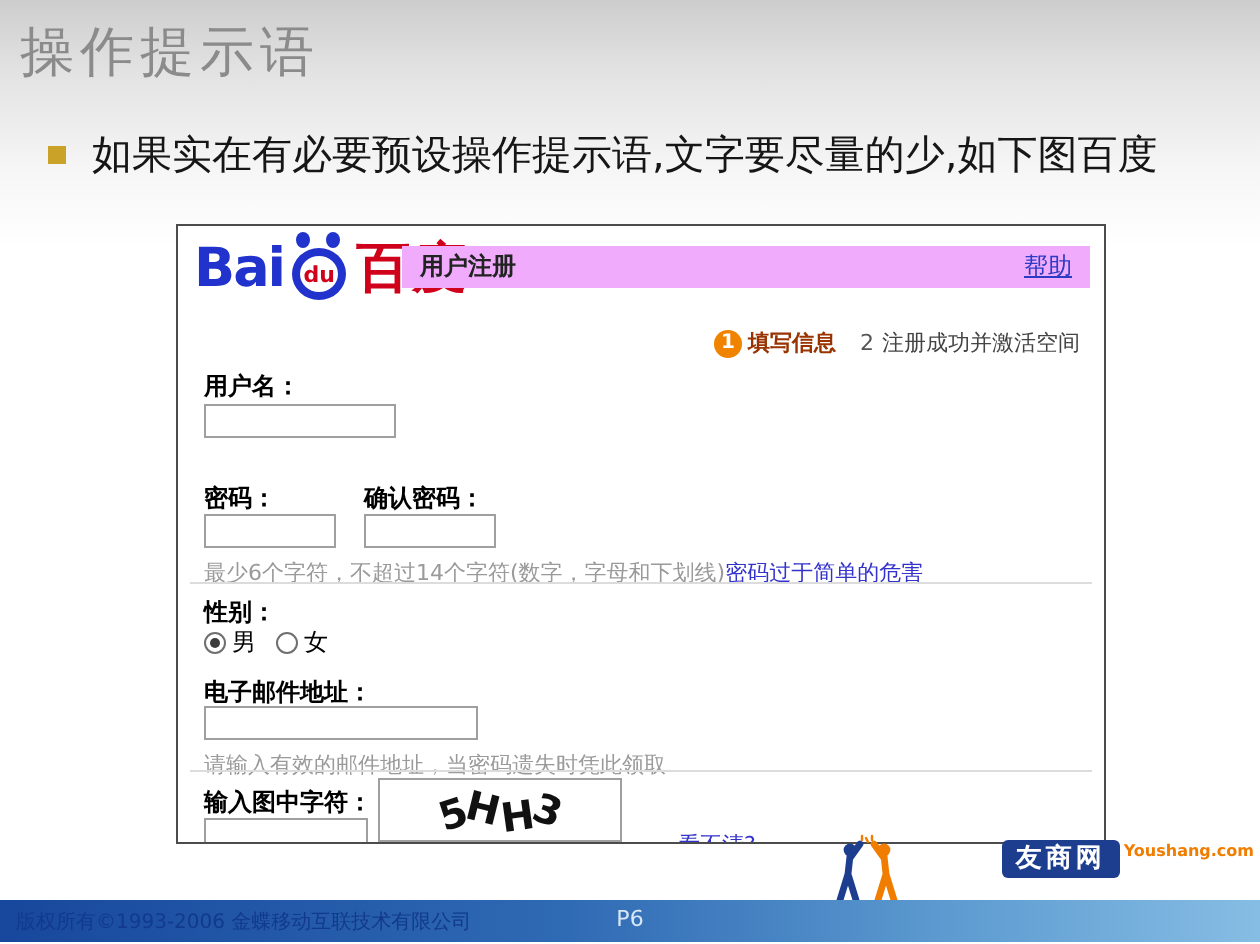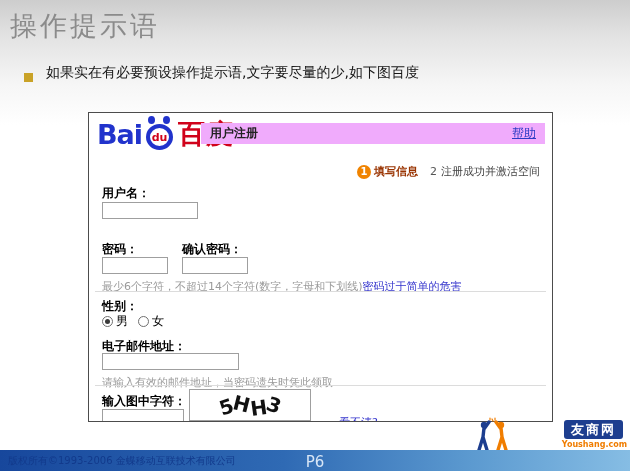--- a/index.html
+++ b/index.html
@@ -11,21 +11,21 @@
     background:linear-gradient(180deg,#cdcdcd 0px,#e2e2e2 35px,#f6f6f6 85px,#ffffff 125px,#ffffff 100%);
   }
 
   
   .slide-title {
     position:absolute; left:10px; top:8px;
     font-size:27px; color:#8b8b8b; letter-spacing:3px;
   }
   .bullet-row { position:absolute; left:24px; top:64px; width:596px; display:flex; }
   .bullet-square { flex:0 0 9px; width:9px; height:9px; background:#c9a227; margin-top:9px; }
-  .bullet-text { margin-left:13px; font-size:14px; color:#161616; white-space:nowrap;text-align:center; }
+  .bullet-text { margin-left:13px; font-size:20px; color:#161616; white-space:nowrap;text-align:center; }
 
   
   .panel {
     position:absolute; left:88px; top:112px; width:465px; height:310px;
     background:#ffffff; border:1px solid #4c4c4c; overflow:hidden; font-size:12px;
   }
   .bd-logo { position:absolute; left:8px; top:3px; display:flex; align-items:center; height:36px; }
   .bd-bai  { color:#2133cc; font-weight:bold; font-size:27px; letter-spacing:-1px; }
   .bd-paw  { position:relative; width:34px; height:36px; margin:0 1px; }
   .bd-toe  { position:absolute; border-radius:50%; background:#2133cc; }
@@ -76,31 +76,31 @@
   .cap-char { font-weight:bold; font-size:20px; color:#111; display:inline-block; }
   .cap-char.c1 { transform:rotate(-18deg) translateY(2px); }
   .cap-char.c2 { transform:rotate(14deg)  translateY(-1px); }
   .cap-char.c3 { transform:rotate(-8deg)  translateY(3px); }
   .cap-char.c4 { transform:rotate(20deg); }
   .cap-refresh { position:absolute; left:250px; top:302px; font-size:11px; }
 
   
   .ys-logo { position:absolute; right:3px; bottom:20px; display:flex; align-items:flex-start; }
   .ys-figures { width:42px; height:34px; }
-  .ys-text { display:flex; flex-direction:column; align-items:center; margin-left:1px; margin-top:3px;padding-left:45px; }
+  .ys-text { display:flex; flex-direction:row; align-items:flex-start; margin-left:1px; margin-top:3px;padding-left:45px; }
   .ys-cn { background:#1d3e8f; color:#ffffff; font-weight:bold; font-size:13px; line-height:17px; padding:1px 7px; border-radius:3px; letter-spacing:2px; }
   .ys-en { color:#f07d00; font-size:8px; font-weight:bold; margin-top:1px; margin-left:2px; }
 
   
   .footer {
     position:absolute; left:0; right:0; bottom:0; height:21px;
     background:linear-gradient(90deg,#17479c 0%,#2f6ab4 45%,#5c9ad0 75%,#86bde4 100%);
   }
   .copyright { position:absolute; left:8px; top:4px; font-size:10px; color:#123a8c; white-space:nowrap; }
-  .page-num  { position:absolute; left:50%; top:3px; transform:translateX(-50%); font-size:15px; color:#d8e6f6; }
+  .page-num  { position:absolute; left:50%; top:3px; transform:translateX(-50%); font-size:11px; color:#d8e6f6; }
 </style>
 </head>
 <body>
 
 <div class="slide">
 
   <div class="slide-title">操作提示语</div>
   <div class="bullet-row">
     <div class="bullet-square"></div>
     <div class="bullet-text">如果实在有必要预设操作提示语,文字要尽量的少,如下图百度</div>

